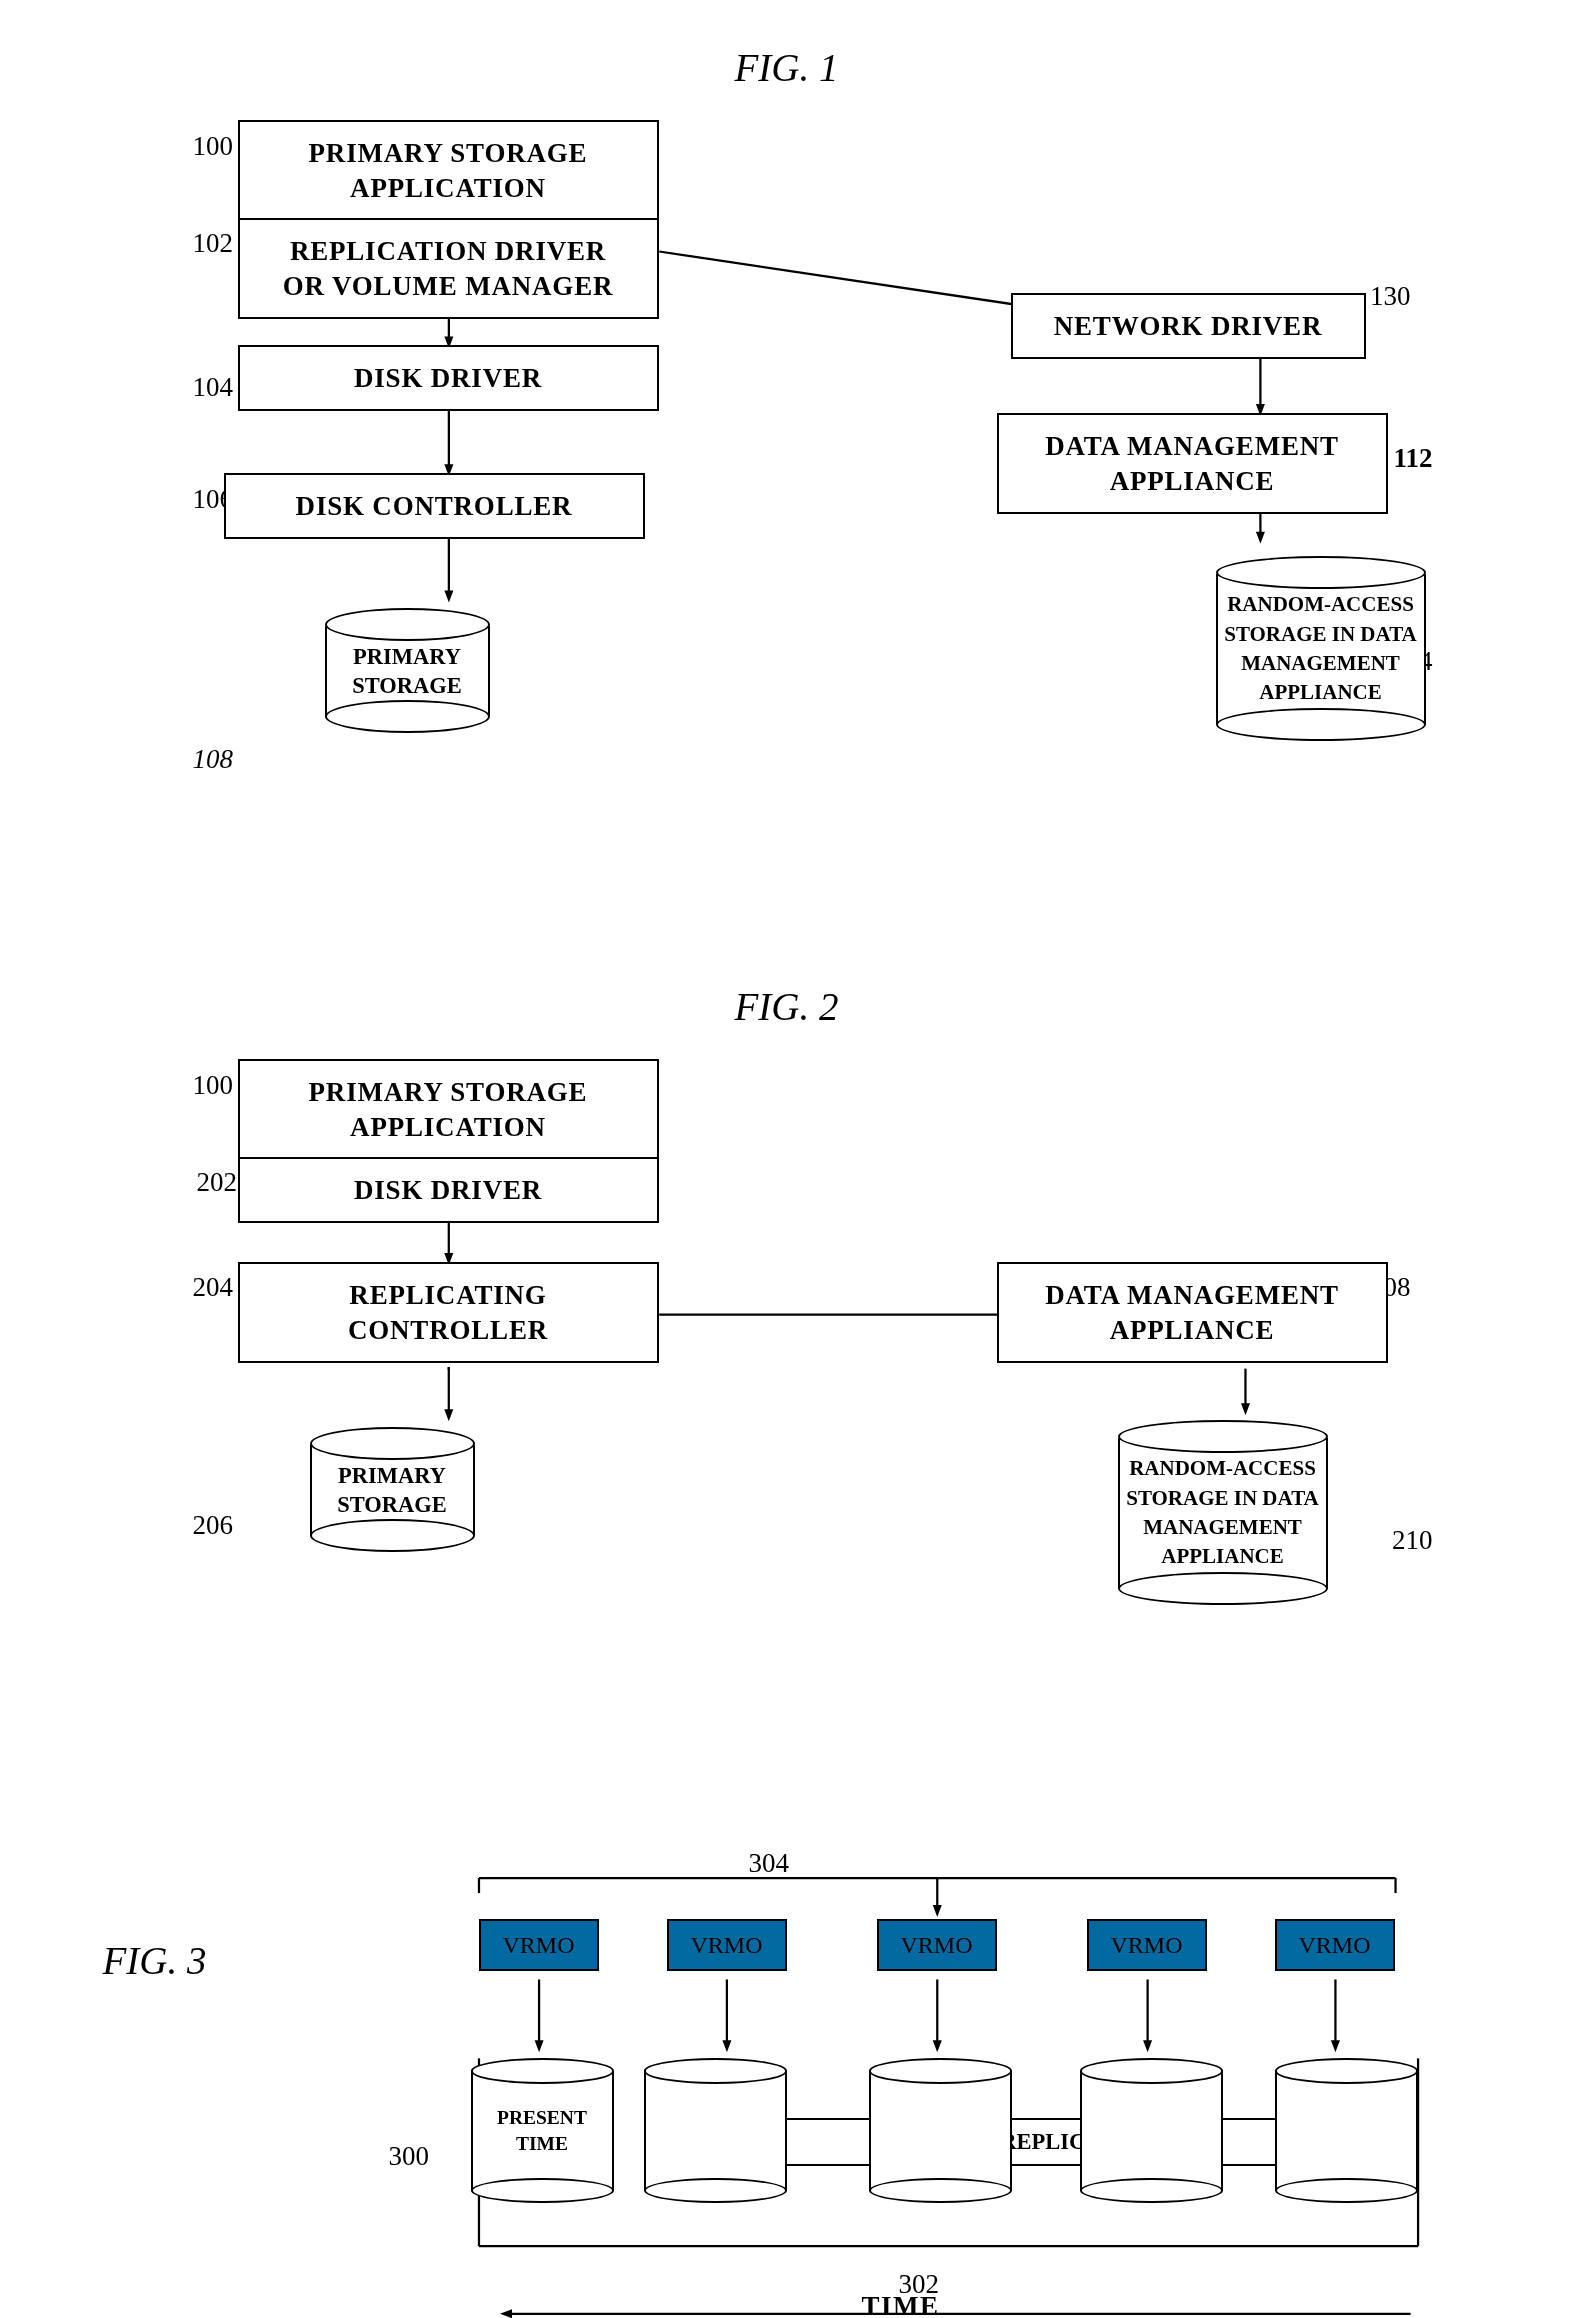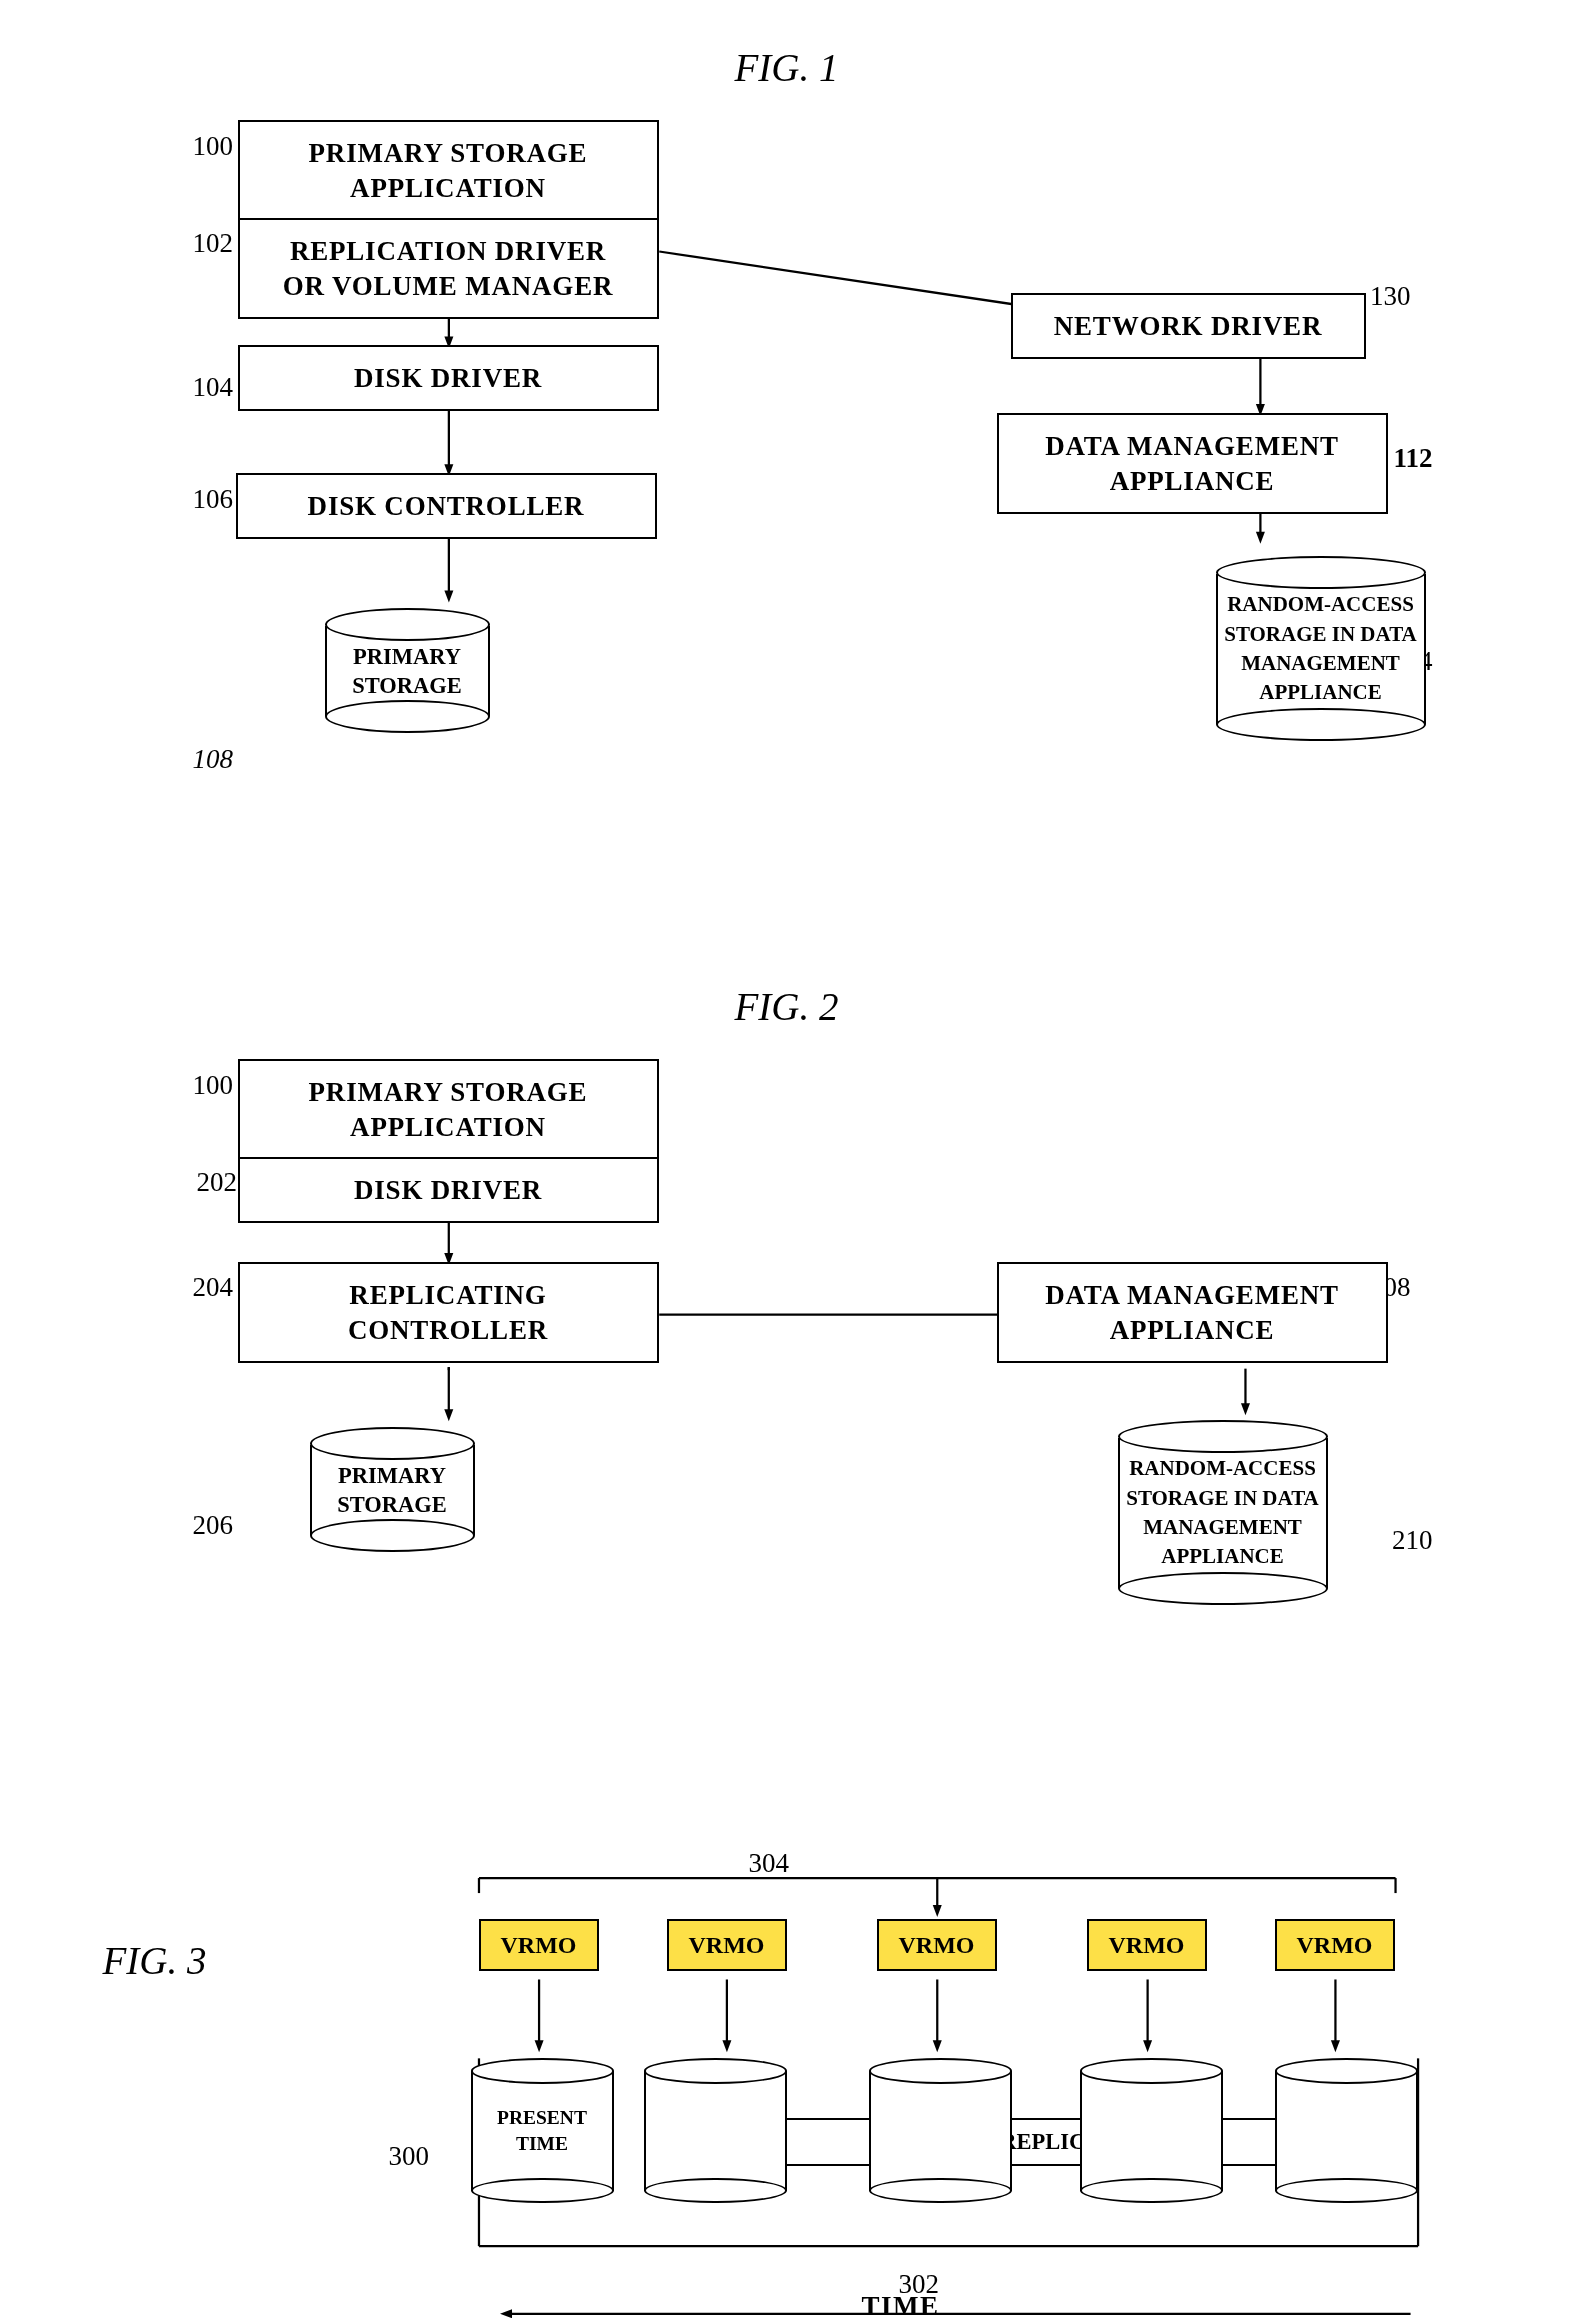--- a/index.html
+++ b/index.html
@@ -100,21 +100,21 @@
       position: relative;
       width: 1428px;
       height: 789px;
       margin: 0 auto;
     }
 
     
     #f1-psa { position: absolute; top: 0; left: 165px; width: 421px; }
     #f1-rdovm { position: absolute; top: 98px; left: 165px; width: 421px; }
     #f1-dd { position: absolute; top: 225px; left: 165px; width: 421px; }
-    #f1-dc { position: absolute; top: 353px; left: 163px; width: 421px; }
+    #f1-dc { position: absolute; top: 353px; left: 151px; width: 421px; }
 
     
     #f1-nd { position: absolute; top: 173px; right: 135px; width: 355px; }
     #f1-dma { position: absolute; top: 293px; right: 113px; width: 391px; }
 
     
     #f1-ps-cyl { position: absolute; top: 481px; left: 252px; }
     #f1-ras-cyl { position: absolute; top: 421px; right: 120px; }
 
     
@@ -156,23 +156,23 @@
       height: 526px;
       margin: 0 auto;
     }
 
     .vrmo-box {
       position: absolute;
       width: 120px;
       border: 2.3px solid #000;
       text-align: center;
       font-size: 24px;
-      font-weight: bold;
+      font-weight: normal;
       padding: 10.5px 7.5px;
-      background: #fde047;
+      background: #0369a1;
     }
 
     .small-cyl-top {
       width: 128px;
       height: 25.5px;
       border: 2.3px solid #000;
       border-radius: 50%;
       background: #fff;
       position: relative;
       z-index: 2;

